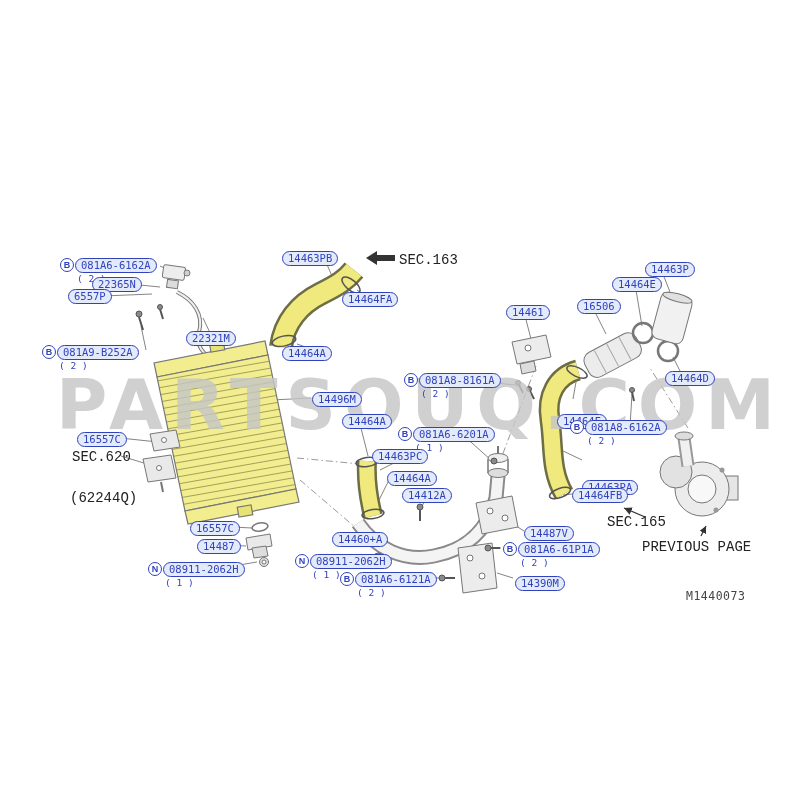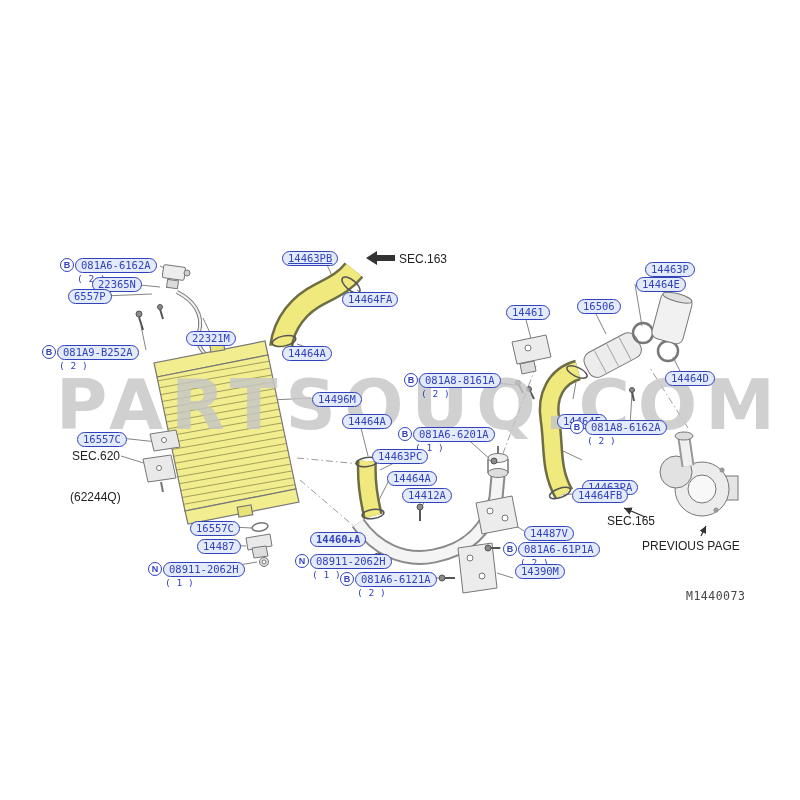--- a/index.html
+++ b/index.html
@@ -10,22 +10,22 @@
              font-family:"DejaVu Sans",sans-serif;font-weight:bold;font-size:70px;
              letter-spacing:8px;color:#c6c6c6;opacity:.82;user-select:none;}
   .plabel{position:absolute;z-index:3;color:#3142bd;line-height:1;}
   .plabel .row{display:flex;align-items:center;gap:1px;}
   .pfx{flex:0 0 auto;width:12px;height:12px;border:1px solid #3142bd;border-radius:50%;
        font-size:9px;font-weight:bold;display:flex;align-items:center;justify-content:center;
        background:#fff;}
   .pbox{border:1px solid #3142bd;border-radius:8px;background:#e3eafa;padding:1px 5px;
         font-family:"DejaVu Sans Mono",monospace;font-size:10.5px;white-space:nowrap;cursor:pointer;}
   .qty{margin-left:17px;margin-top:1px;font-family:"DejaVu Sans Mono",monospace;font-size:9.5px;}
-  .note{position:absolute;z-index:3;color:#222;font-family:Liberation Sans, sans-serif;
-        font-size:12px;white-space:nowrap;}
+  .note{position:absolute;z-index:3;color:#222;font-family:Liberation Mono, monospace;
+        font-size:14px;white-space:nowrap;}
   .drawno{position:absolute;left:686px;top:589px;z-index:3;color:#444;
           font-family:"DejaVu Sans Mono",monospace;font-size:11.5px;letter-spacing:.5px;}
 </style>
 </head>
 <body>
 
 <div class="stage">
 
   <svg width="800" height="800" viewBox="0 0 800 800">
     <defs>
@@ -243,21 +243,21 @@
           <span class="pfx">B</span>
           <span class="pbox">081A9-B252A</span>
         </div>
         <div class="qty">( 2 )</div>
       </div>
       <div class="plabel" style="left: 186px; top: 331px;">
         <div class="row">
           <span class="pbox">22321M</span>
         </div>
       </div>
-      <div class="plabel" style="left: 282px; top: 251px; text-decoration: underline;">
+      <div class="plabel" style="left: 282px; top: 251px;">
         <div class="row">
           <span class="pbox">14463PB</span>
         </div>
       </div>
       <div class="plabel" style="left: 342px; top: 292px;">
         <div class="row">
           <span class="pbox">14464FA</span>
         </div>
       </div>
       <div class="plabel" style="left: 282px; top: 346px;">
@@ -310,21 +310,21 @@
       <div class="plabel" style="left: 577px; top: 299px;">
         <div class="row">
           <span class="pbox">16506</span>
         </div>
       </div>
       <div class="plabel" style="left: 645px; top: 262px;">
         <div class="row">
           <span class="pbox">14463P</span>
         </div>
       </div>
-      <div class="plabel" style="left: 636px; top: 277px;">
+      <div class="plabel" style="left: 612px; top: 277px;">
         <div class="row">
           <span class="pbox">14464E</span>
         </div>
       </div>
       <div class="plabel" style="left: 404px; top: 373px;">
         <div class="row">
           <span class="pfx">B</span>
           <span class="pbox">081A8-8161A</span>
         </div>
         <div class="qty">( 2 )</div>
@@ -378,40 +378,40 @@
           <span class="pbox">14487</span>
         </div>
       </div>
       <div class="plabel" style="left: 148px; top: 562px;">
         <div class="row">
           <span class="pfx">N</span>
           <span class="pbox">08911-2062H</span>
         </div>
         <div class="qty">( 1 )</div>
       </div>
-      <div class="plabel" style="left: 310px; top: 532px; font-weight: bold;">
+      <div class="plabel" style="left: 332px; top: 532px;">
         <div class="row">
           <span class="pbox">14460+A</span>
         </div>
       </div>
       <div class="plabel" style="left: 295px; top: 554px;">
         <div class="row">
           <span class="pfx">N</span>
           <span class="pbox">08911-2062H</span>
         </div>
         <div class="qty">( 1 )</div>
       </div>
       <div class="plabel" style="left: 340px; top: 572px;">
         <div class="row">
           <span class="pfx">B</span>
           <span class="pbox">081A6-6121A</span>
         </div>
         <div class="qty">( 2 )</div>
       </div>
-      <div class="plabel" style="left: 515px; top: 564px;">
+      <div class="plabel" style="left: 515px; top: 576px;">
         <div class="row">
           <span class="pbox">14390M</span>
         </div>
       </div>
       <div class="note" style="left: 399px; top: 252px;">SEC.163</div>
       <div class="note" style="left: 72px; top: 449px;">SEC.620</div>
       <div class="note" style="left: 70px; top: 462px; margin-top: 28px;">(62244Q)</div>
       <div class="note" style="left: 607px; top: 514px;">SEC.165</div>
       <div class="note" style="left: 642px; top: 539px;">PREVIOUS PAGE</div>
     </div>

